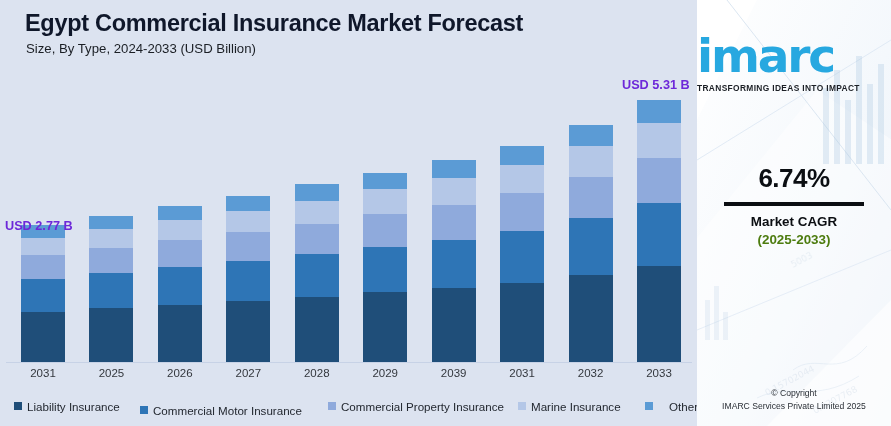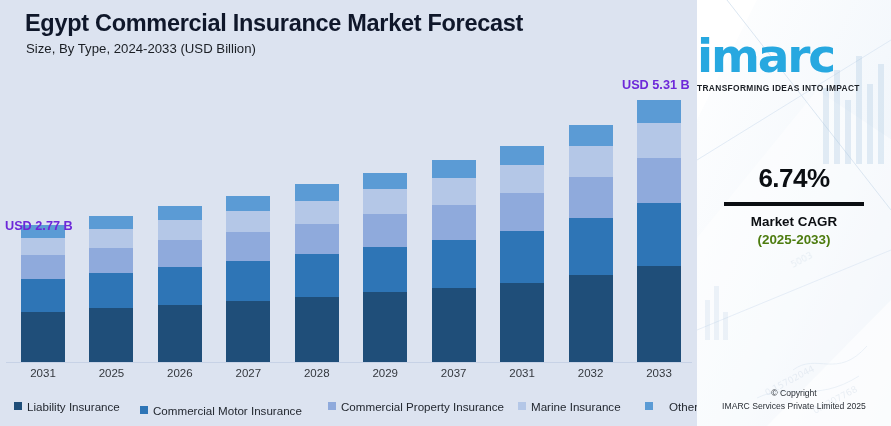--- a/index.html
+++ b/index.html
@@ -262,21 +262,21 @@
             <div class="seg" style="background: rgb(91, 155, 213); height: 23.1902px;"></div>
           </div>
         </div>
       <div id="xlabels">
           <div class="bar-label" style="left: 13px;">2031</div>
           <div class="bar-label" style="left: 81.4444px;">2025</div>
           <div class="bar-label" style="left: 149.889px;">2026</div>
           <div class="bar-label" style="left: 218.333px;">2027</div>
           <div class="bar-label" style="left: 286.778px;">2028</div>
           <div class="bar-label" style="left: 355.222px;">2029</div>
-          <div class="bar-label" style="left: 423.667px;">2037</div>
+          <div class="bar-label" style="left: 423.667px;">2039</div>
           <div class="bar-label" style="left: 492.111px; text-align: center;">2031</div>
           <div class="bar-label" style="left: 560.556px;">2032</div>
           <div class="bar-label" style="left: 629px;">2033</div>
         </div>
 
       <div class="callout" id="callout-first" style="top: 219px;">USD 2.77 B</div>
       <div class="callout" id="callout-last" style="top: 78px;">USD 5.31 B</div>
     </div>
 
     <div id="legend">

